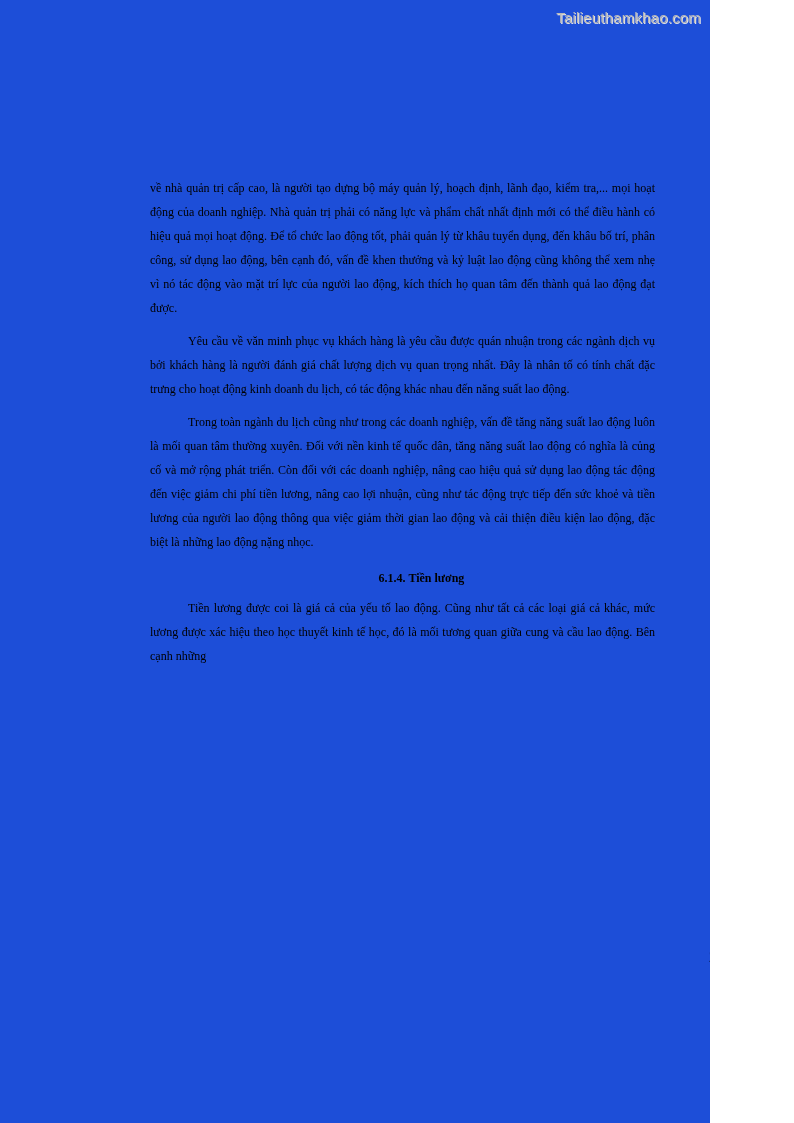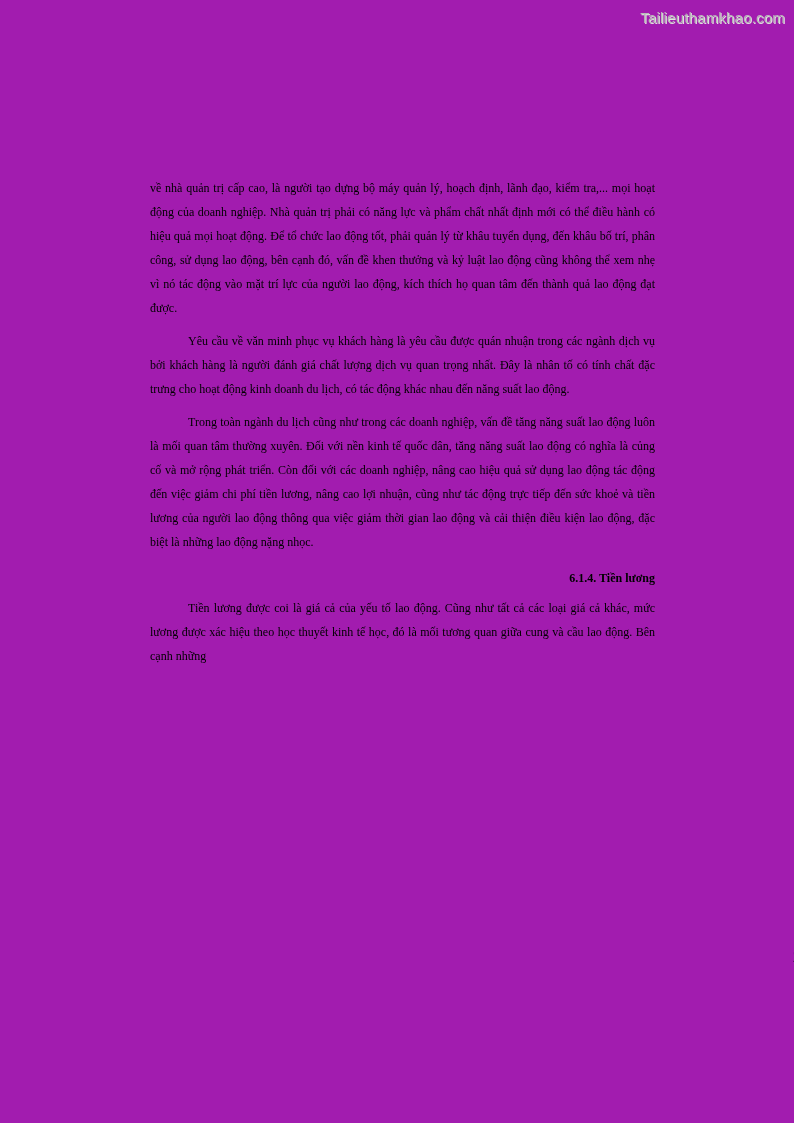--- a/index.html
+++ b/index.html
@@ -2,23 +2,23 @@
 <html lang="vi"><head>
 <meta charset="utf-8">
 <style>
   html, body {
     margin: 0;
     padding: 0;
     background: #ffffff;
   }
   .page {
     position: relative;
-    width: 794px;
+    width: 710px;
     height: 1123px;
-    background: #a21caf;
+    background: #1d4ed8;
     color: #000000;
     font-family: "Liberation Serif", "DejaVu Serif", serif;
     overflow: hidden;
   }
   .watermark {
     position: absolute;
     top: 9px;
     right: 9px;
     font-family: "Liberation Sans", "DejaVu Sans", sans-serif;
     font-size: 15px;
@@ -39,21 +39,21 @@
     margin: 0 0 9px 0;
     text-indent: 38px;
   }
   .content p.no-indent {
     text-indent: 0;
   }
   .content .heading {
     font-weight: bold;
     text-indent: 38px;
     margin: 12px 0 6px 0;
-    text-align: right;
+    text-align: center;
   }
   .footer {
     position: absolute;
     top: 950px;
     left: 0;
     width: 100%;
     text-align: right;
     font-size: 14px;
     margin-left: 20px;
   }

